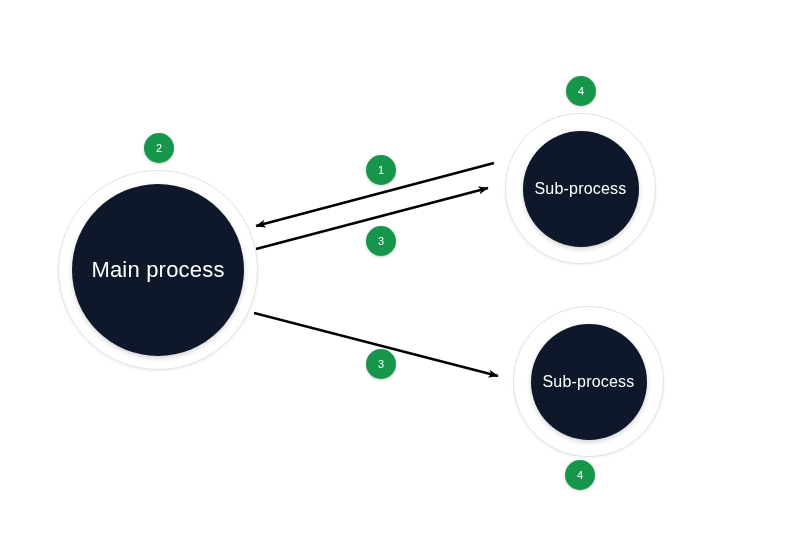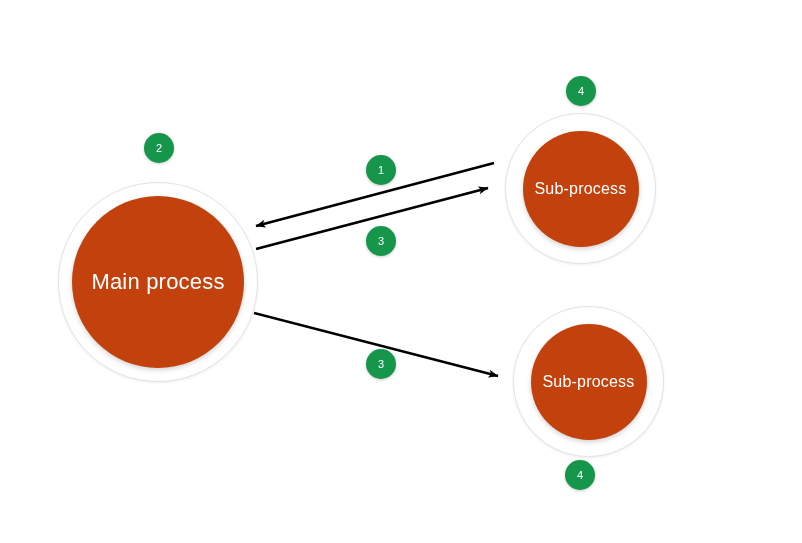--- a/index.html
+++ b/index.html
@@ -34,21 +34,21 @@
     display: flex;
     align-items: center;
     justify-content: center;
   }
   .ring {
     border: 1px solid #e3e3e3;
     box-shadow: 0 1px 3px rgba(0,0,0,0.07);
   }
   .disc {
     border-radius: 50%;
-    background: #c2410c;
+    background: #0f172a;
     display: flex;
     align-items: center;
     justify-content: center;
     box-shadow: 0 2px 5px rgba(0,0,0,0.18);
   }
   .node-label {
     color: #ffffff;
     text-align: center;
     line-height: 1.1;
     white-space: nowrap;
@@ -62,21 +62,21 @@
     display: flex;
     align-items: center;
     justify-content: center;
     font-size: 11px;
     box-shadow: 0 1px 3px rgba(0,0,0,0.22);
   }
 
   
   #node-main {
     left: 58px;
-    top: 182px;
+    top: 170px;
     width: 200px;
     height: 200px;
   }
   #node-main .disc {
     width: 172px;
     height: 172px;
   }
   #node-main .node-label { font-size: 22px; }
 
   

